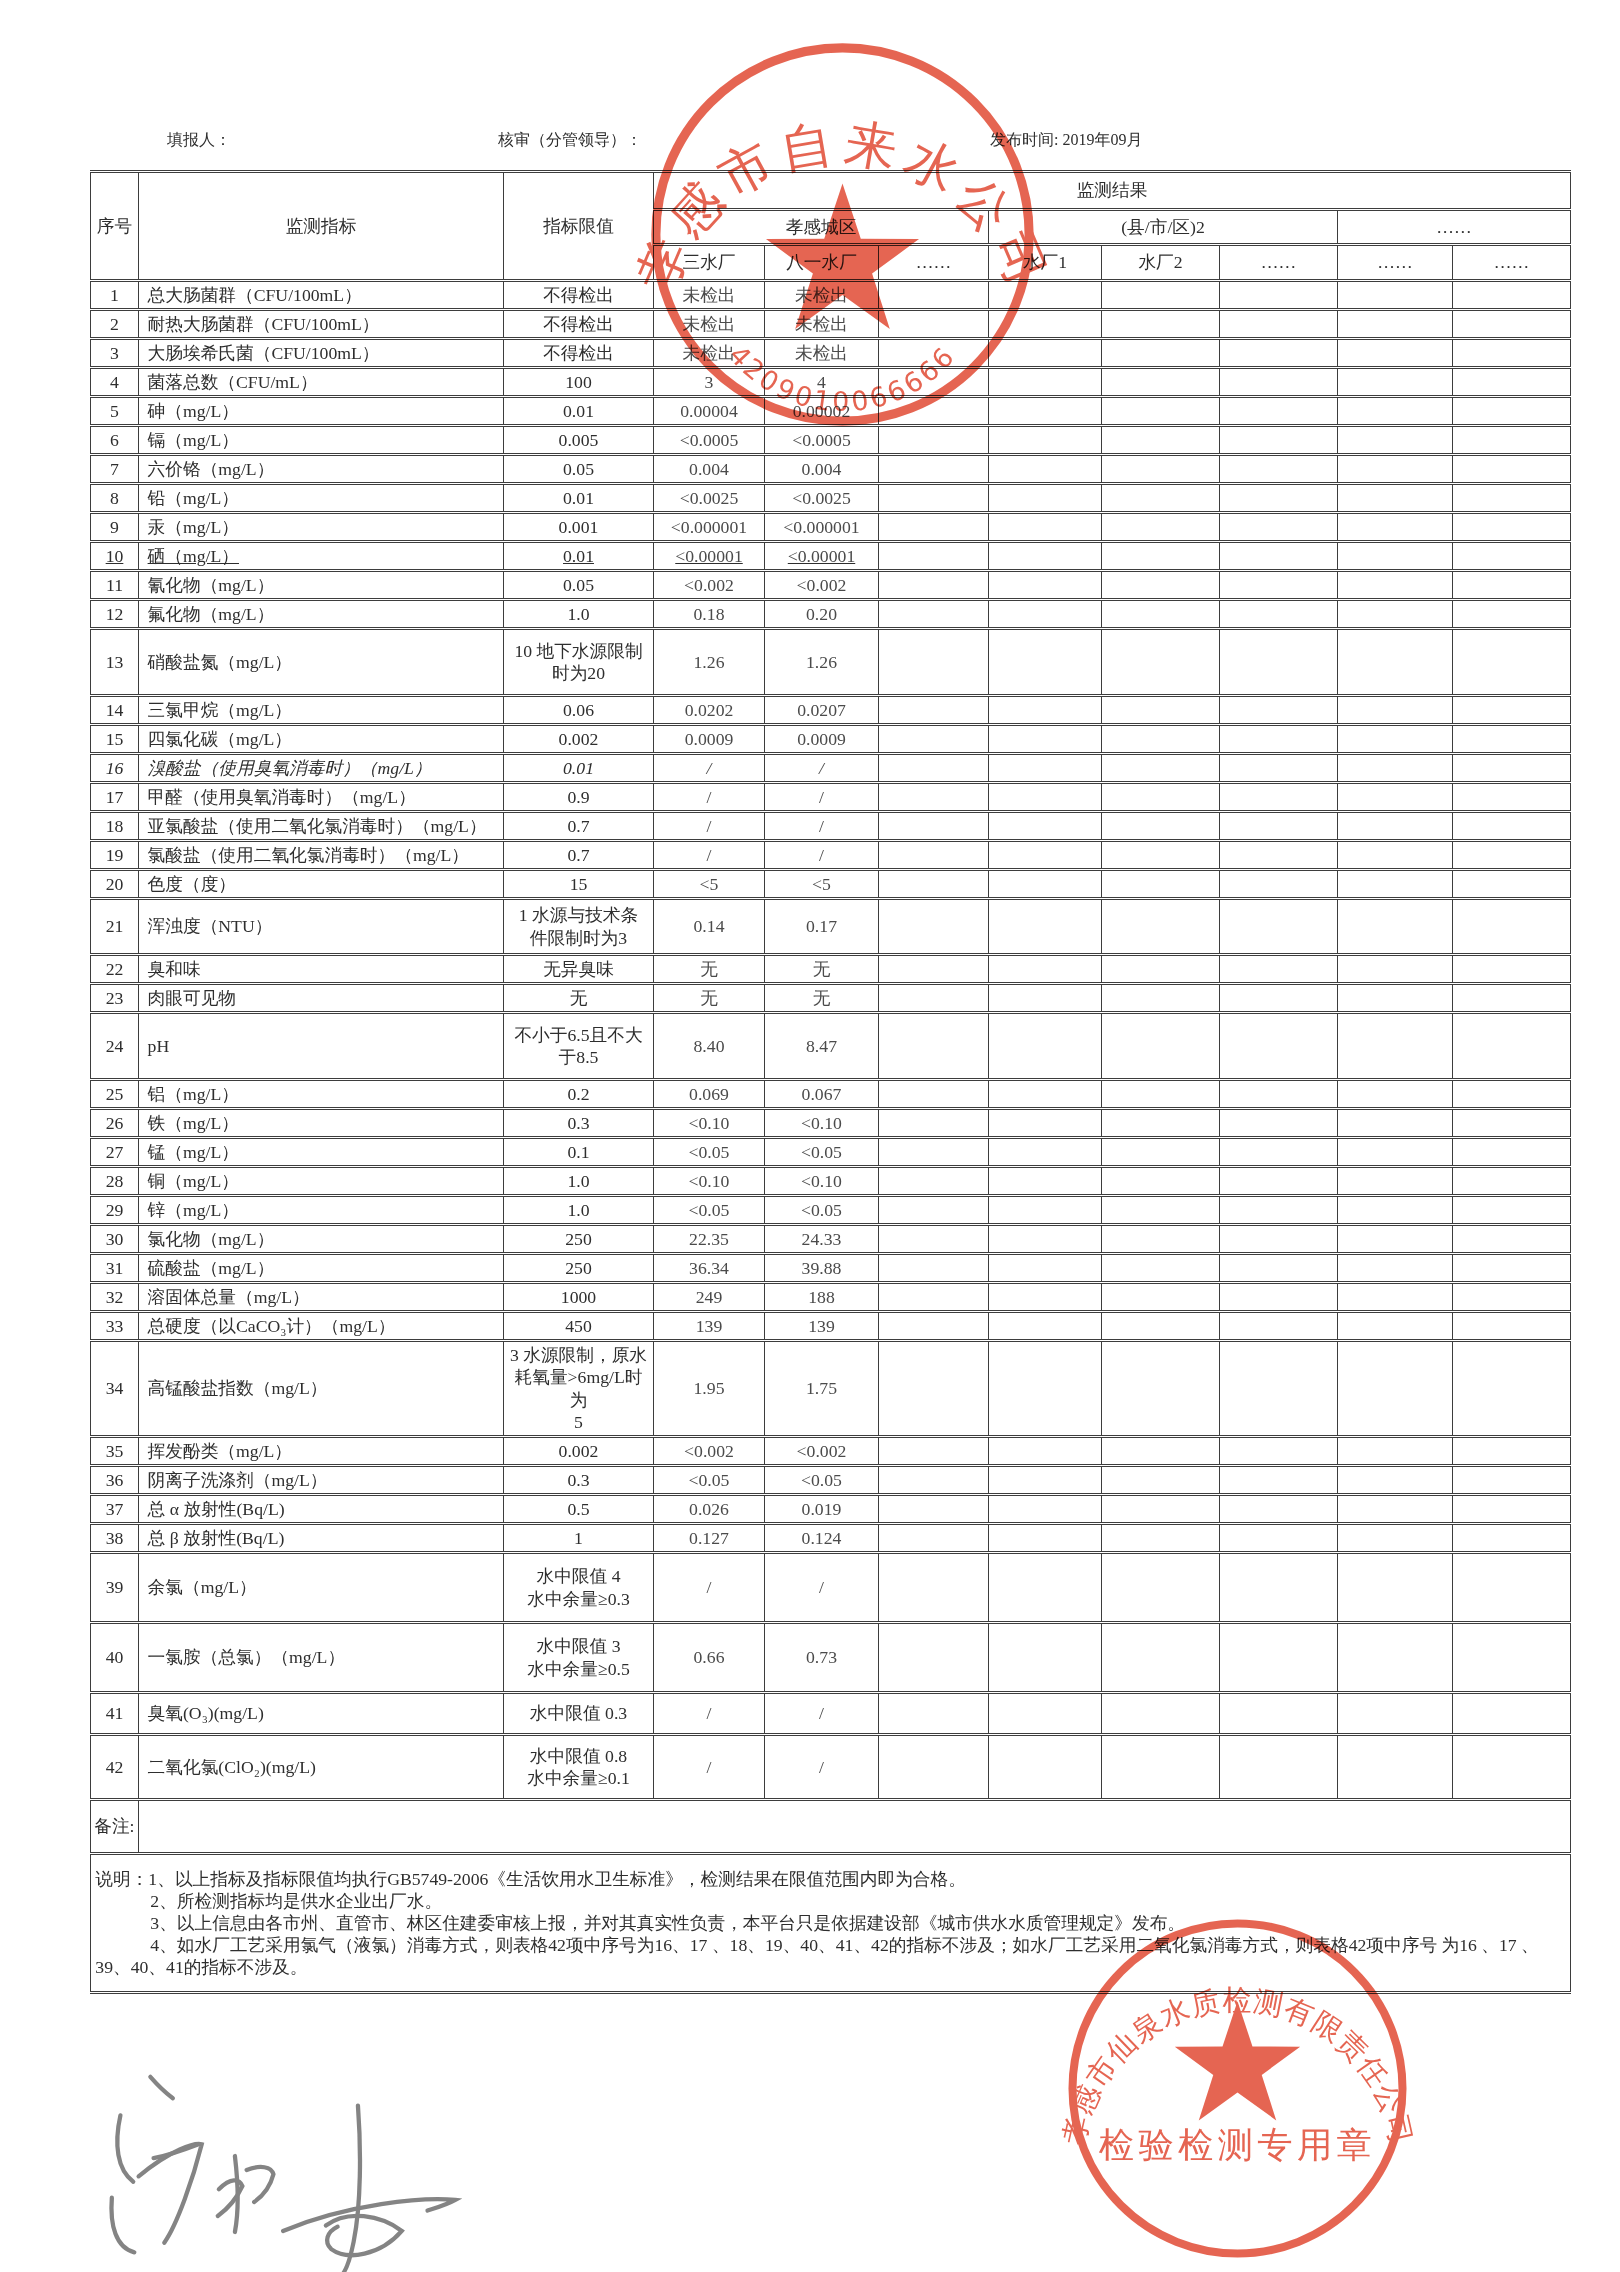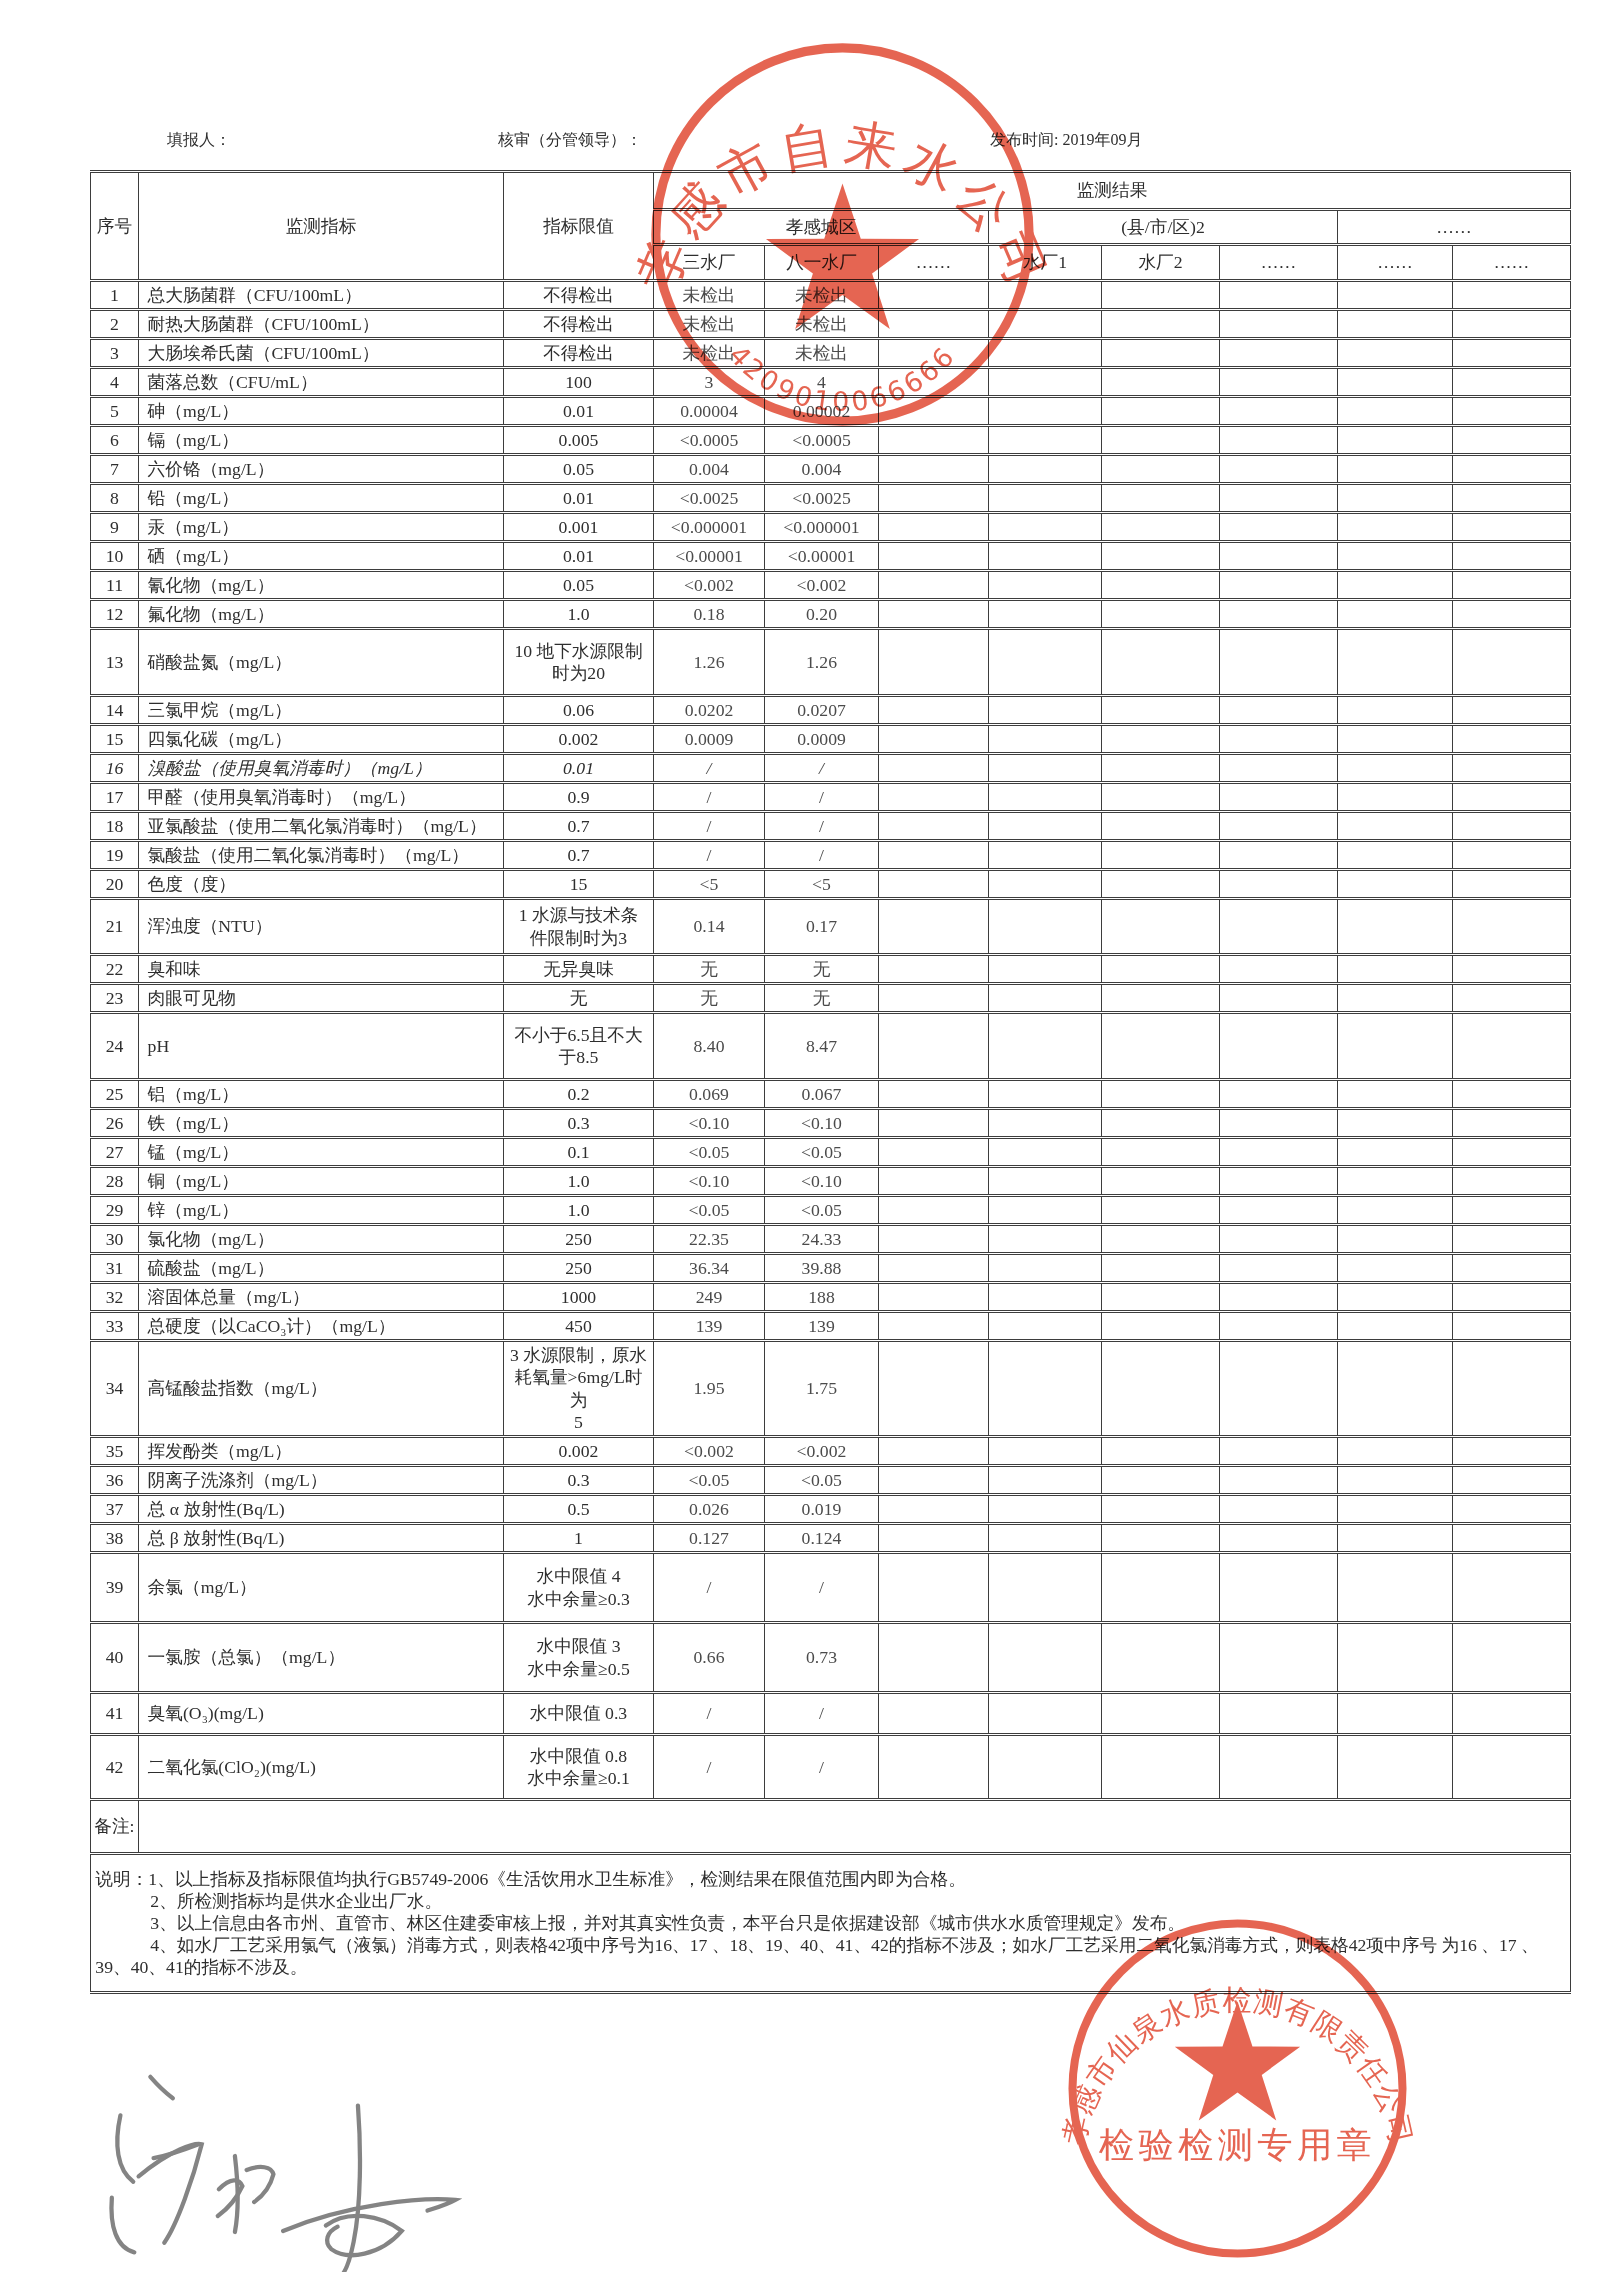--- a/index.html
+++ b/index.html
@@ -186,21 +186,21 @@
           <td class="c-lim">0.001</td>
           <td class="c-val">&lt;0.000001</td>
           <td class="c-val">&lt;0.000001</td>
           <td class="c-emp"></td>
           <td class="c-emp"></td>
           <td class="c-emp"></td>
           <td class="c-emp"></td>
           <td class="c-emp"></td>
           <td class="c-emp"></td>
         </tr>
-        <tr style="height: 29px;">
+        <tr style="height: 29px; text-decoration: underline;">
           <td class="c-no">10</td>
           <td class="c-ind">硒（mg/L）</td>
           <td class="c-lim">0.01</td>
           <td class="c-val">&lt;0.00001</td>
           <td class="c-val">&lt;0.00001</td>
           <td class="c-emp"></td>
           <td class="c-emp"></td>
           <td class="c-emp"></td>
           <td class="c-emp"></td>
           <td class="c-emp"></td>

